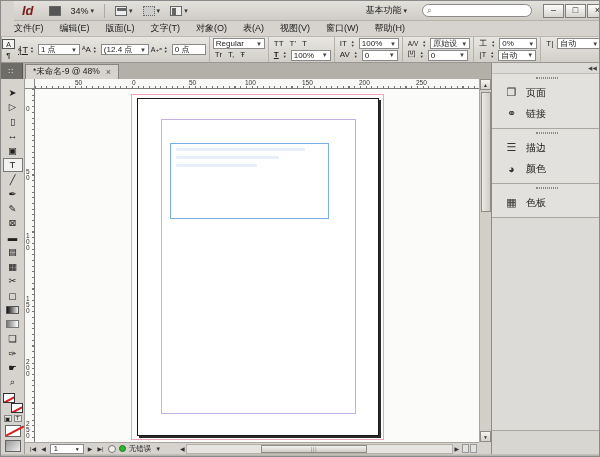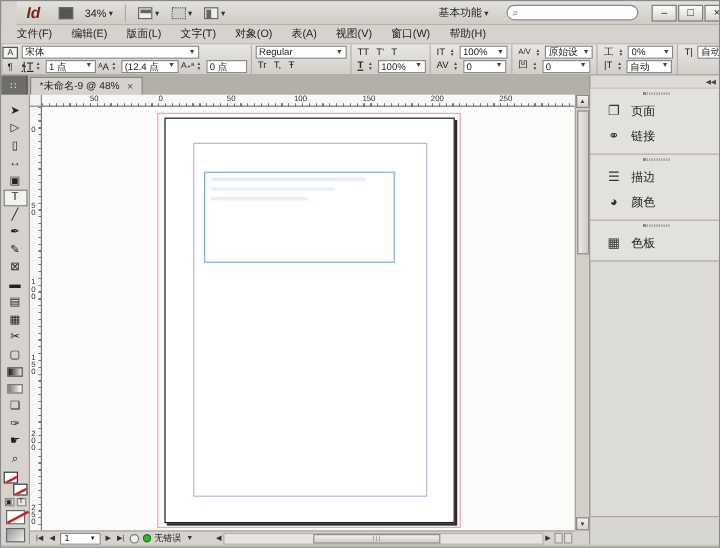--- a/index.html
+++ b/index.html
@@ -171,26 +171,20 @@
   </div>
 
 <div class="cpanel">
   <div class="cp-grip"></div>
   <div class="cp-icons">
     <span class="abox">A</span>
     <span>¶</span>
   </div>
   <div class="cp-group">
     <div class="cp-row">
-      <span class="combo" style="width:148px;">
-        <span>宋体</span>
-          <span class="dd">▼</span>
-      </span>
-    </div>
-    <div class="cp-row">
       <span style="font-size:9px;text-decoration:underline;">ꞎT</span>
       <span class="spin">
           <span>▲</span>
           <span>▼</span>
         </span>
       <span class="combo" style="width:42px;">
         <span>1 点</span>
           <span class="dd">▼</span>
       </span>
       <span style="font-size:8px;">ᴬA</span>
@@ -207,21 +201,21 @@
           <span>▲</span>
           <span>▼</span>
         </span>
       <span class="combo" style="width:34px;">
         <span>0 点</span>
       </span>
     </div>
   </div>
   <div class="cp-group">
     <div class="cp-row">
-      <span class="combo" style="width:76px;">
+      <span class="combo" style="width:52px;">
         <span>Regular</span>
           <span class="dd">▼</span>
       </span>
     </div>
     <div class="cp-row" id="posbtns">
         <span class="glyphbtn">Tr</span>
         <span class="glyphbtn">T,</span>
         <span class="glyphbtn">Ŧ</span>
       </div>
   </div>

